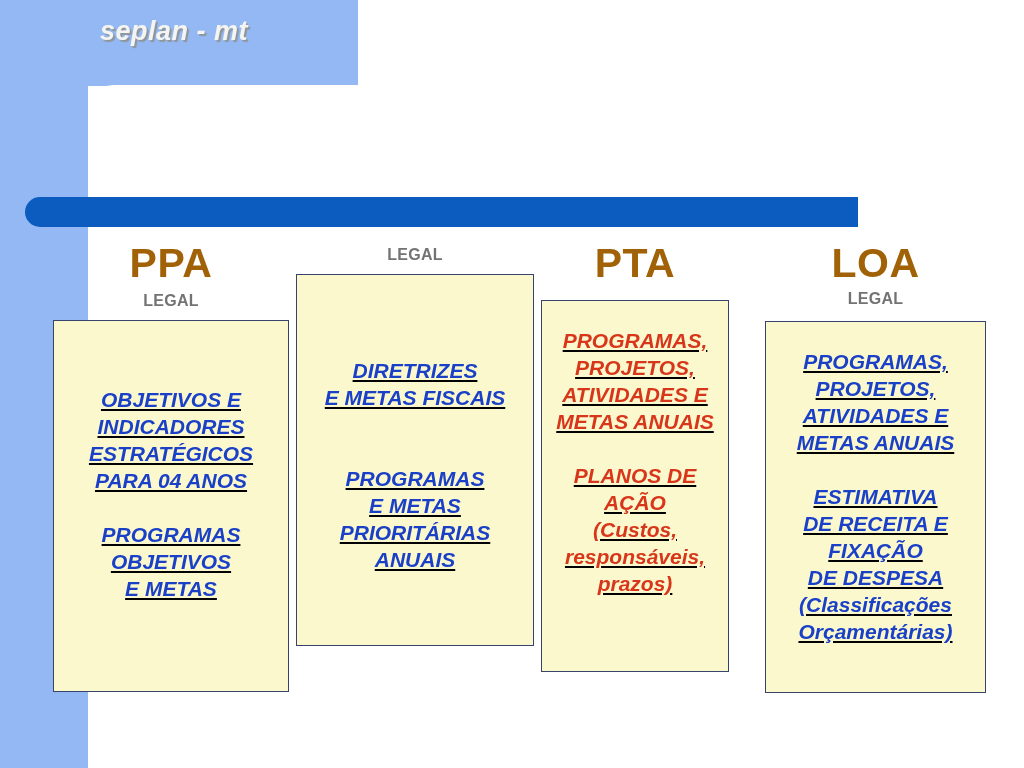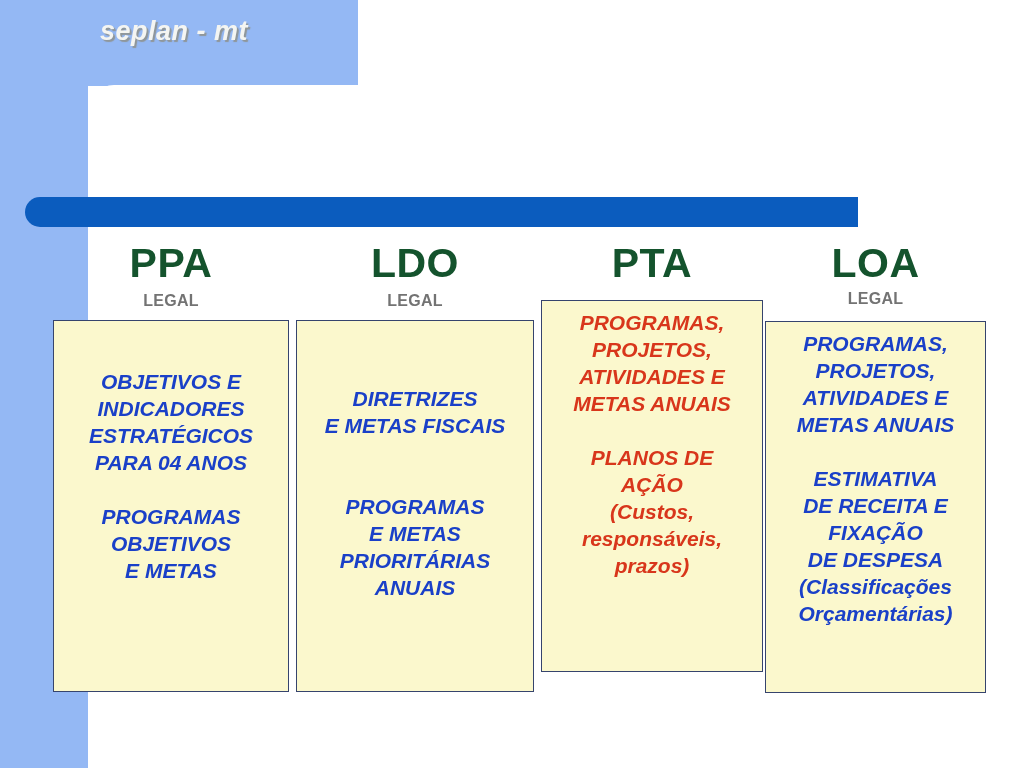--- a/index.html
+++ b/index.html
@@ -88,28 +88,28 @@
     top: 240px;
     width: 1024px;
     height: 470px;
   }
   .column {
     position: absolute;
     top: 0;
   }
   .col-0 { left: 53px;  width: 236px; }
   .col-1 { left: 296px; width: 238px; }
-  .col-2 { left: 541px; width: 222px; }
+  .col-2 { left: 541px; width: 188px; }
   .col-3 { left: 765px; width: 221px; }
 
   .col-head {
     text-align: center;
     font-size: 41px;
     font-weight: bold;
-    color: #14532d;
+    color: #a16207;
     line-height: 46px;
     letter-spacing: 0.5px;
   }
   .col-sub {
     text-align: center;
     font-size: 16px;
     font-weight: bold;
     line-height: 20px;
     letter-spacing: 0.3px;
   }
@@ -120,24 +120,25 @@
   .col-2 .col-sub { margin-top: 0px; }
   .col-0 .col-sub, .col-1 .col-sub { margin-top: 5px; }
   .col-3 .col-sub { margin-top: 3px; }
 
   .panel {
     margin-top: 10px;
     background: #fbf8cd;
     border: 1.5px solid #36446d;
     box-sizing: border-box;
     height: 372px;
-    padding: 2px 6px;
+    padding: 20px 6px;
     display: flex;
     flex-direction: column;
     justify-content: flex-start;
+    text-decoration: underline;
   }
   .col-0 .panel { margin-top: 9px; }
   .col-1 .panel { margin-top: 9px; }
   .col-2 .panel { margin-top: 14px; }
   .col-3 .panel { margin-top: 12px; }
 
   .panel-text {
     text-align: center;
     font-weight: bold;
     font-style: italic;
@@ -176,21 +177,20 @@
 ESTRATÉGICOS
 PARA 04 ANOS
 
 PROGRAMAS
 OBJETIVOS
 E METAS</div>
       </div>
     </div>
 
     <div class="column col-1">
-      <div class="col-head">LDO</div>
       <div class="col-sub sub-legal">LEGAL</div>
       <div class="panel panel-1">
         <div class="panel-text txt-blue">DIRETRIZES
 E METAS FISCAIS
 
 
 PROGRAMAS
 E METAS
 PRIORITÁRIAS
 ANUAIS</div>

